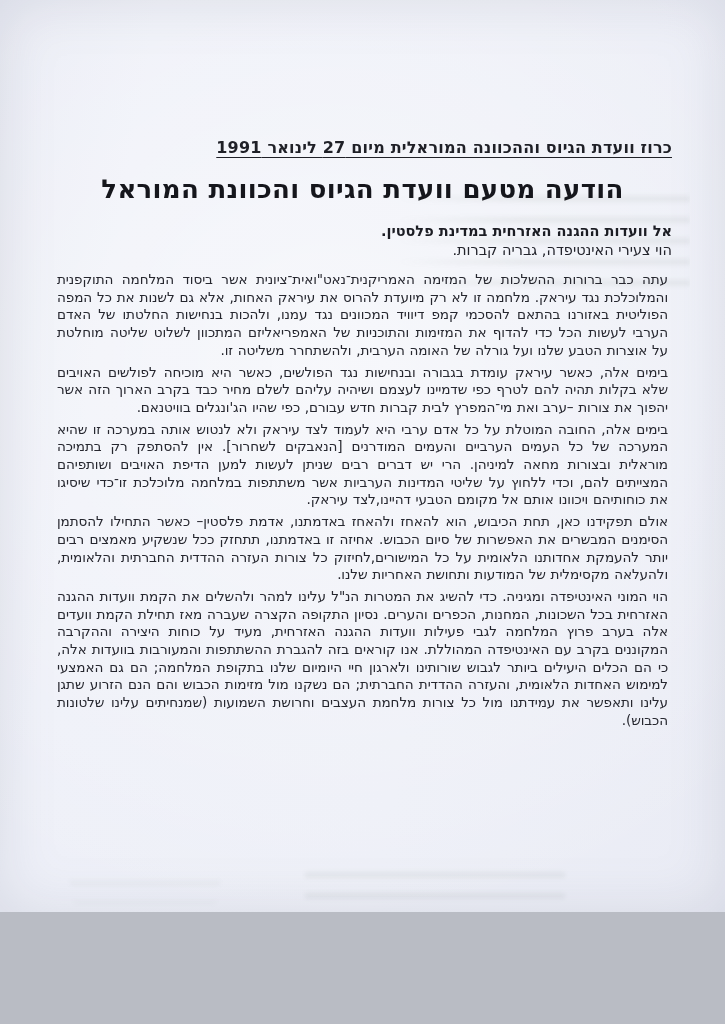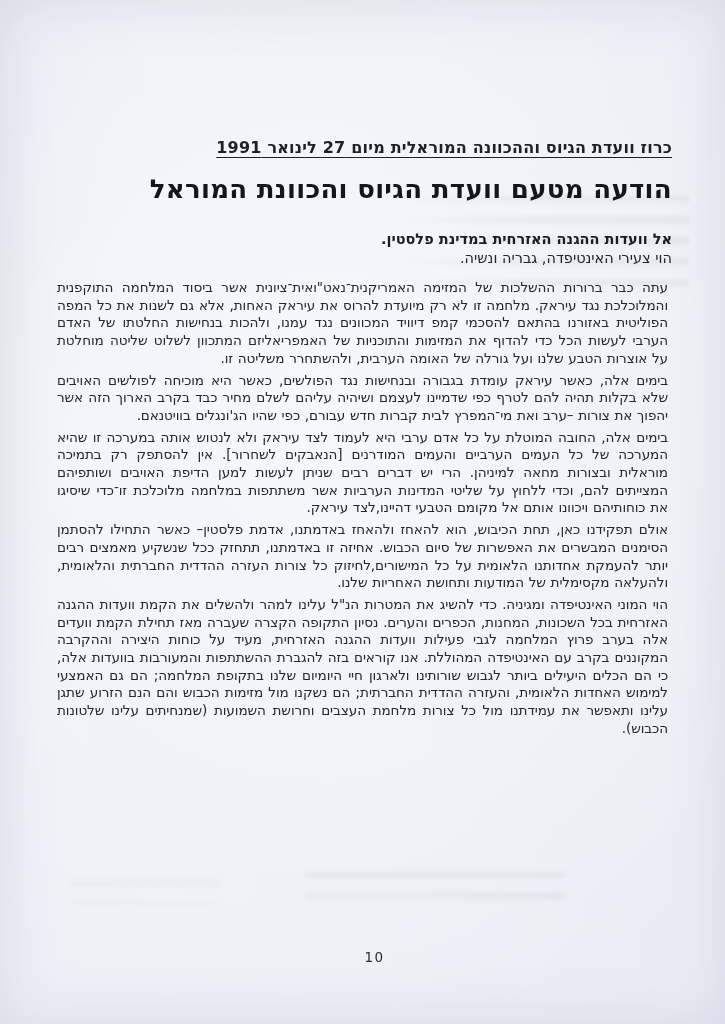--- a/index.html
+++ b/index.html
@@ -6,21 +6,21 @@
     margin: 0;
     padding: 0;
   }
   body {
     background: #b9bcc4;
     font-family: "DejaVu Sans", sans-serif;
   }
   .page {
     position: relative;
     width: 725px;
-    height: 1024px;
+    height: 912px;
     margin: 0 auto;
     overflow: hidden;
     background:
       radial-gradient(ellipse 120% 90% at 45% 40%, rgba(255,255,255,0.55), rgba(255,255,255,0) 70%),
       linear-gradient(100deg, #e9ebf4 0%, #eef0f8 18%, #edeff7 60%, #eaecf5 100%);
     color: #23242c;
   }
   
   .page::after {
     content: "";
@@ -42,22 +42,23 @@
     text-align: right;
     text-decoration: underline;
     text-underline-offset: 4px;
     text-decoration-thickness: 1.4px;
     margin-bottom: 17px;
     color: #1f2027;
   }
   .doc-title {
     font-size: 26px;
     font-weight: bold;
+    text-align: center;
     letter-spacing: 0.3px;
-    margin-bottom: 26px;
+    margin-bottom: 18px;
     color: #15161c;
   }
   .salutation-bold {
     font-size: 14.5px;
     font-weight: bold;
     line-height: 19px;
     color: #1c1d24;
   }
   .salutation {
     font-size: 14.5px;
@@ -134,21 +135,21 @@
   <div class="bleed bleed-stripes bleed-bottom-left"></div>
 
   <div class="content">
 
     <div class="doc-heading">כרוז וועדת הגיוס וההכוונה המוראלית מיום 27 לינואר 1991</div>
 
     <div class="doc-title">הודעה מטעם וועדת הגיוס והכוונת המוראל</div>
 
     <div class="salutation-bold">אל וועדות ההגנה האזרחית במדינת פלסטין.</div>
 
-    <div class="salutation">הוי צעירי האינטיפדה, גבריה ונשיה.</div>
+    <div class="salutation">הוי צעירי האינטיפדה, גבריה קברות.</div>
 
     <div class="body-text">
       <p>עתה כבר ברורות ההשלכות של המזימה האמריקנית־נאט"ואית־ציונית אשר ביסוד המלחמה התוקפנית והמלוכלכת נגד עיראק. מלחמה זו לא רק מיועדת להרוס את עיראק האחות, אלא גם לשנות את כל המפה הפוליטית באזורנו בהתאם להסכמי קמפ דיוויד המכוונים נגד עמנו, ולהכות בנחישות החלטתו של האדם הערבי לעשות הכל כדי להדוף את המזימות והתוכניות של האמפריאליזם המתכוון לשלוט שליטה מוחלטת על אוצרות הטבע שלנו ועל גורלה של האומה הערבית, ולהשתחרר משליטה זו.</p>
       <p>בימים אלה, כאשר עיראק עומדת בגבורה ובנחישות נגד הפולשים, כאשר היא מוכיחה לפולשים האויבים שלא בקלות תהיה להם לטרף כפי שדמיינו לעצמם ושיהיה עליהם לשלם מחיר כבד בקרב הארוך הזה אשר יהפוך את צורות –ערב ואת מי־המפרץ לבית קברות חדש עבורם, כפי שהיו הג'ונגלים בוויטנאם.</p>
       <p>בימים אלה, החובה המוטלת על כל אדם ערבי היא לעמוד לצד עיראק ולא לנטוש אותה במערכה זו שהיא המערכה של כל העמים הערביים והעמים המודרנים [הנאבקים לשחרור]. אין להסתפק רק בתמיכה מוראלית ובצורות מחאה למיניהן. הרי יש דברים רבים שניתן לעשות למען הדיפת האויבים ושותפיהם המצייתים להם, וכדי ללחוץ על שליטי המדינות הערביות אשר משתתפות במלחמה מלוכלכת זו־כדי שיסיגו את כוחותיהם ויכוונו אותם אל מקומם הטבעי דהיינו,לצד עיראק.</p>
       <p>אולם תפקידנו כאן, תחת הכיבוש, הוא להאחז ולהאחז באדמתנו, אדמת פלסטין– כאשר התחילו להסתמן הסימנים המבשרים את האפשרות של סיום הכבוש. אחיזה זו באדמתנו, תתחזק ככל שנשקיע מאמצים רבים יותר להעמקת אחדותנו הלאומית על כל המישורים,לחיזוק כל צורות העזרה ההדדית החברתית והלאומית, ולהעלאה מקסימלית של המודעות ותחושת האחריות שלנו.</p>
       <p>הוי המוני האינטיפדה ומגיניה. כדי להשיג את המטרות הנ"ל עלינו למהר ולהשלים את הקמת וועדות ההגנה האזרחית בכל השכונות, המחנות, הכפרים והערים. נסיון התקופה הקצרה שעברה מאז תחילת הקמת וועדים אלה בערב פרוץ המלחמה לגבי פעילות וועדות ההגנה האזרחית, מעיד על כוחות היצירה וההקרבה המקוננים בקרב עם האינטיפדה המהוללת. אנו קוראים בזה להגברת ההשתתפות והמעורבות בוועדות אלה, כי הם הכלים היעילים ביותר לגבוש שורותינו ולארגון חיי היומיום שלנו בתקופת המלחמה; הם גם האמצעי למימוש האחדות הלאומית, והעזרה ההדדית החברתית; הם נשקנו מול מזימות הכבוש והם הנם הזרוע שתגן עלינו ותאפשר את עמידתנו מול כל צורות מלחמת העצבים וחרושת השמועות (שמנחיתים עלינו שלטונות הכבוש).</p>
     </div>
 
   </div>

